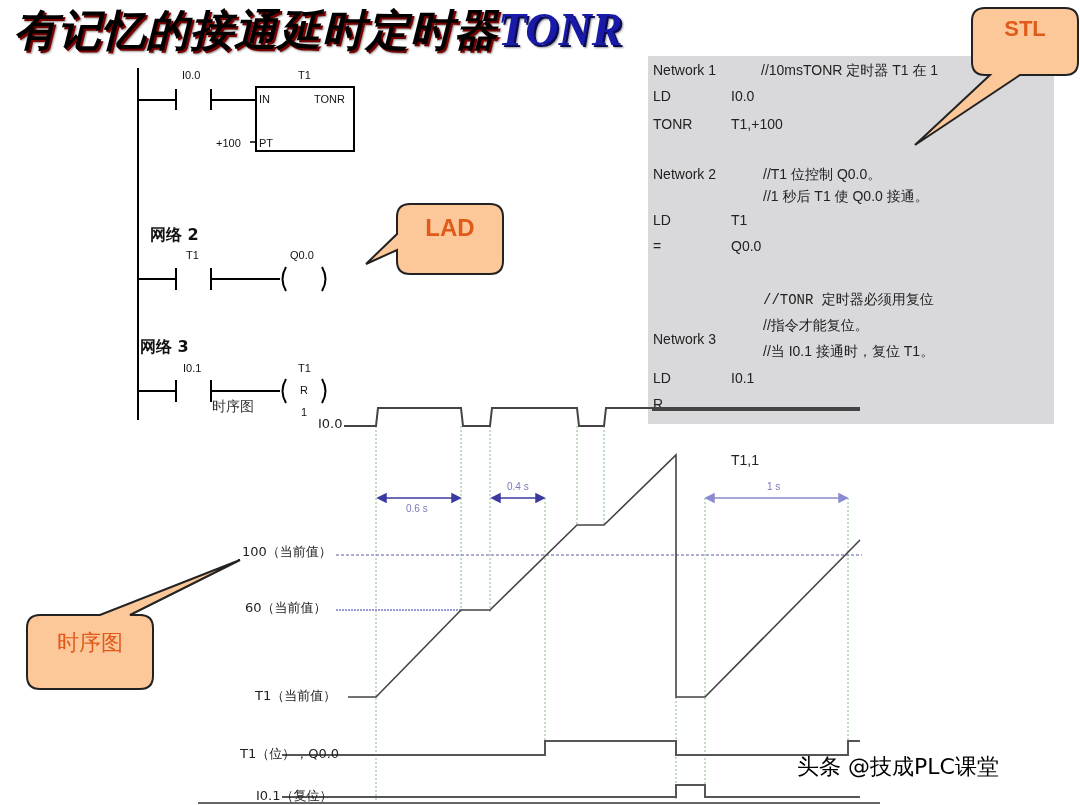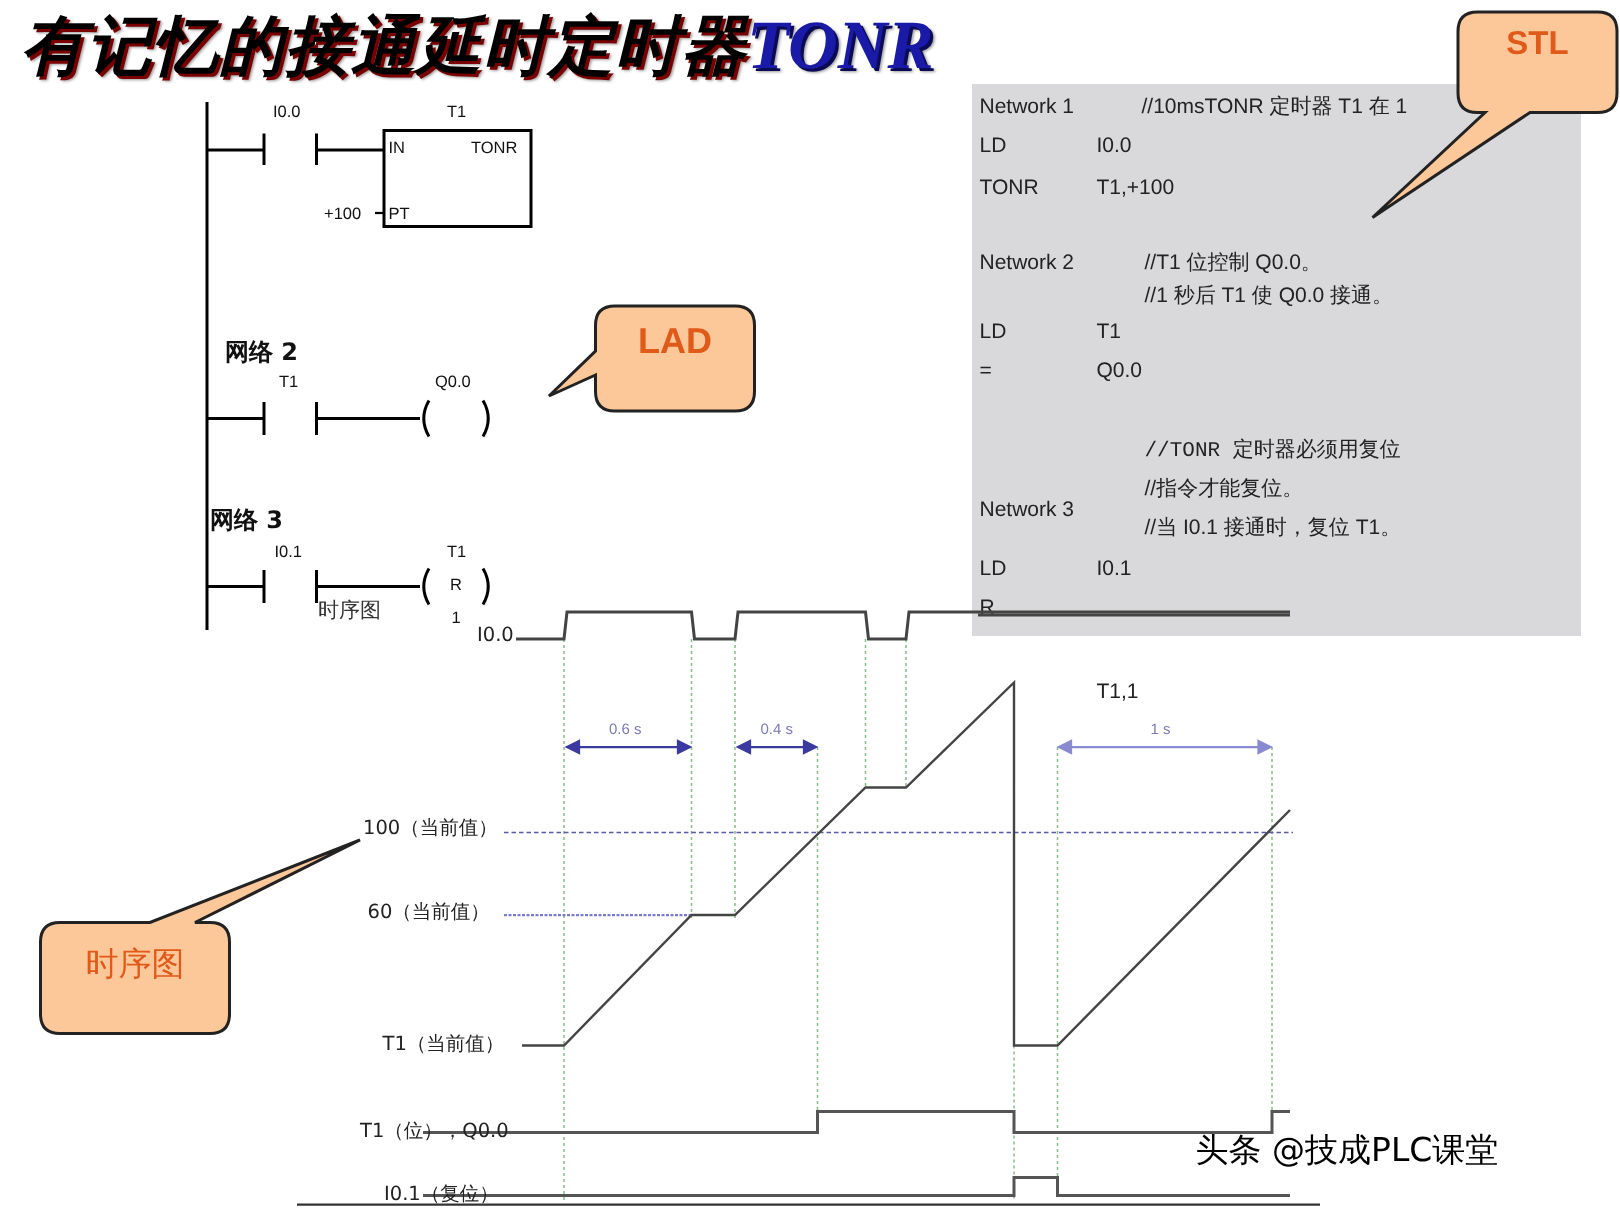--- a/index.html
+++ b/index.html
@@ -159,17 +159,17 @@
 <div class="callout-label" style="left:397px;top:214px;width:106px;font-size:24px;">LAD</div>
 <div class="callout-label" style="left:27px;top:628px;width:126px;font-size:22px;font-weight:normal;font-family:'DejaVu Sans',sans-serif;">时序图</div>
 
 <div class="tlabel" style="left:318px;top:416px;">I0.0</div>
 <div class="tlabel" style="left:242px;top:543px;">100（当前值）</div>
 <div class="tlabel" style="left:245px;top:599px;">60（当前值）</div>
 <div class="tlabel" style="left:255px;top:687px;">T1（当前值）</div>
 <div class="tlabel" style="left:240px;top:745px;">T1（位），Q0.0</div>
 <div class="tlabel" style="left:256px;top:787px;">I0.1（复位）</div>
 
-<div class="dim" style="left:406px;top:481px;">0.6 s</div>
+<div class="dim" style="left:406px;top:503px;">0.6 s</div>
 <div class="dim" style="left:507px;top:481px;">0.4 s</div>
 <div class="dim" style="left:767px;top:481px;">1 s</div>
 
 <div class="watermark">头条 @技成PLC课堂</div>
 
 </body></html>

